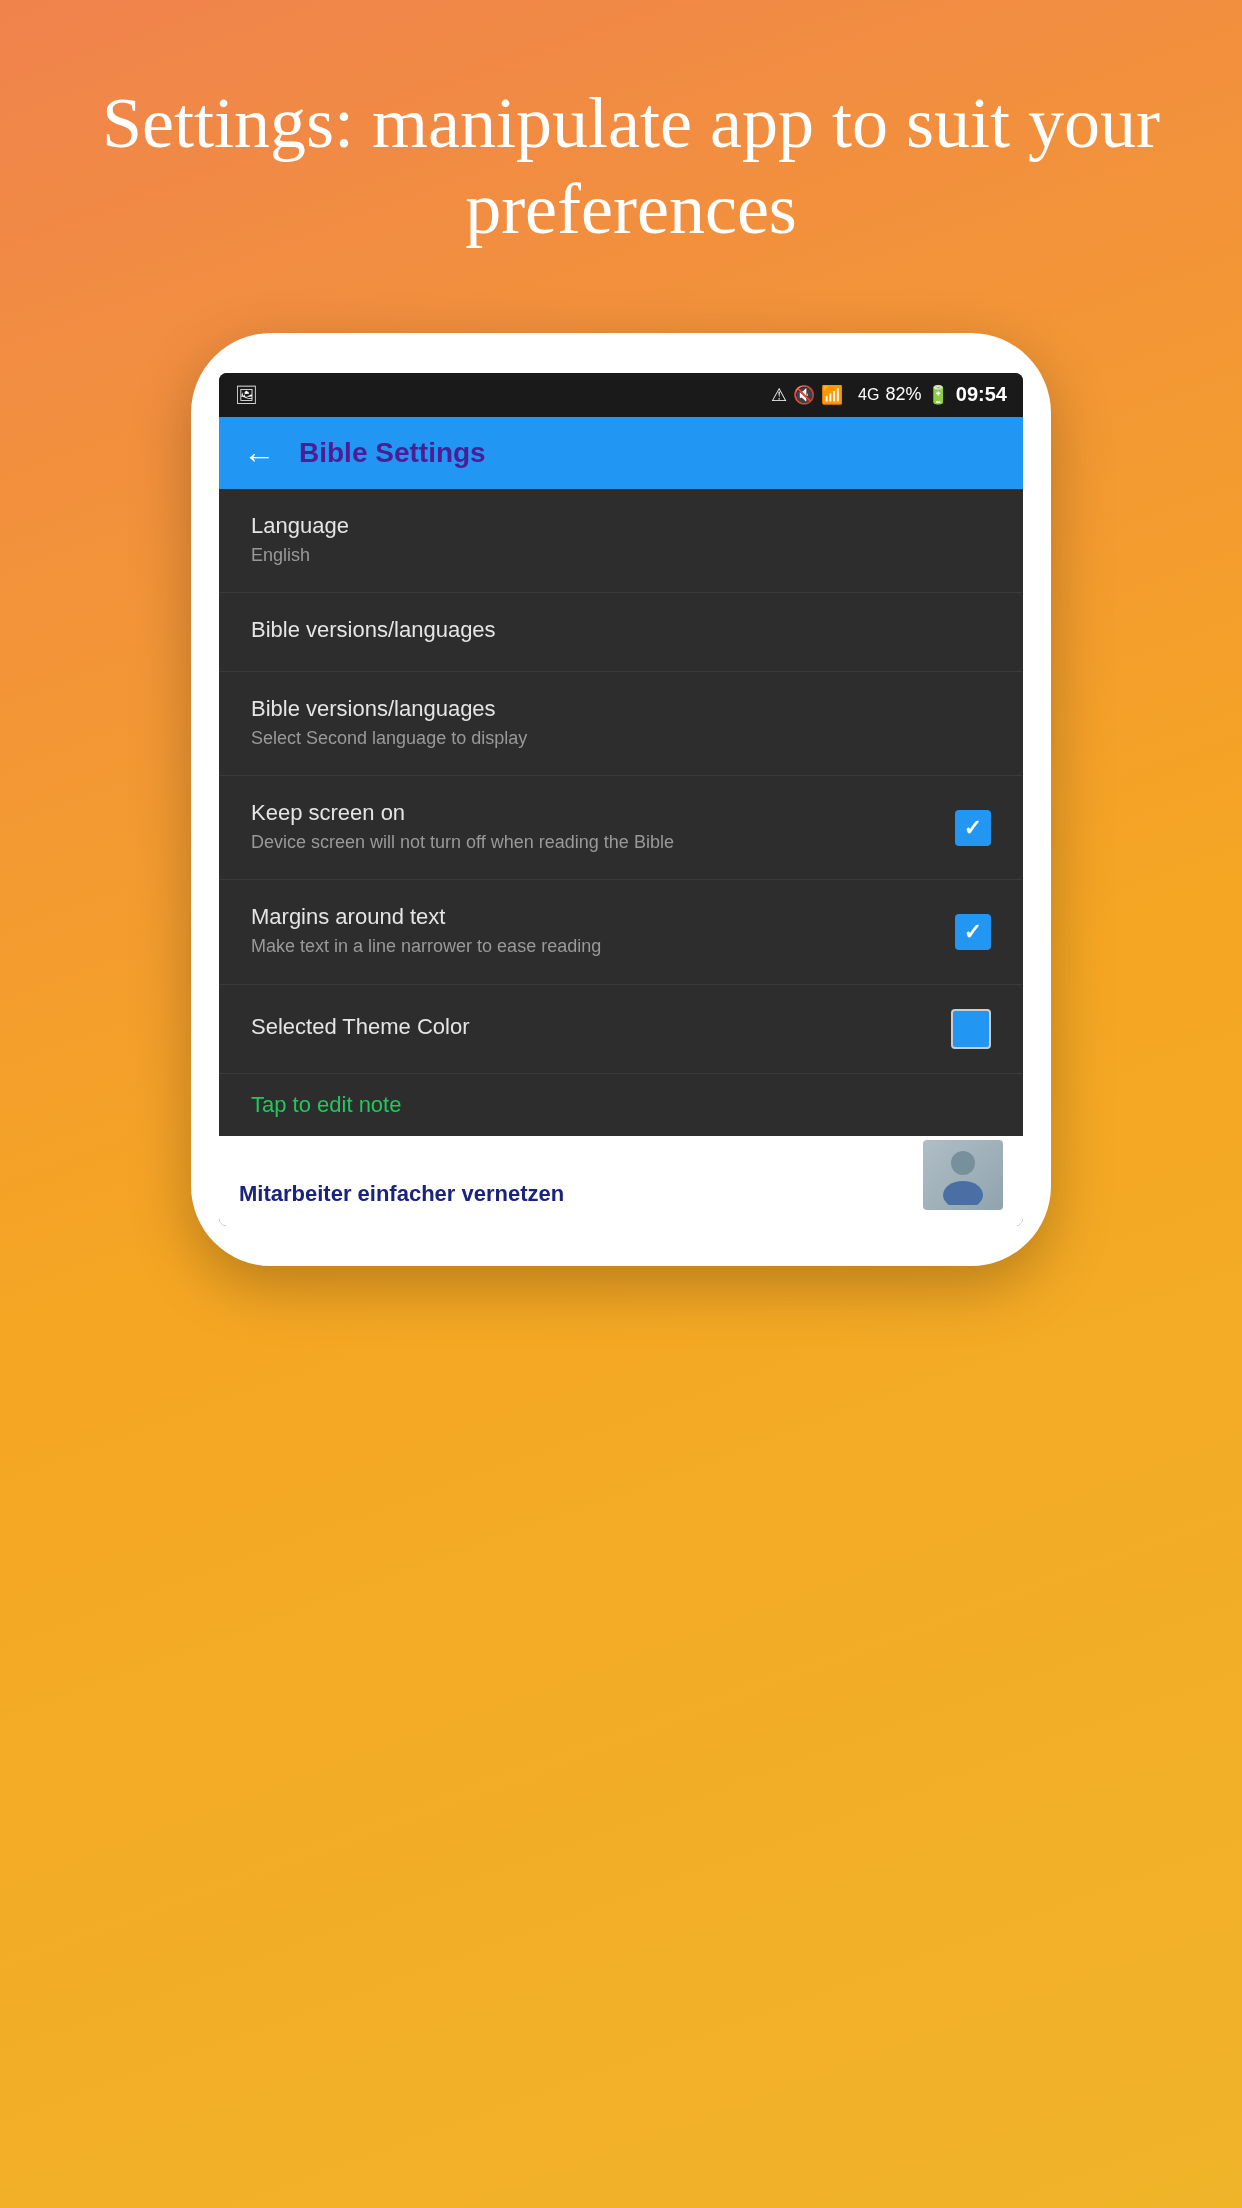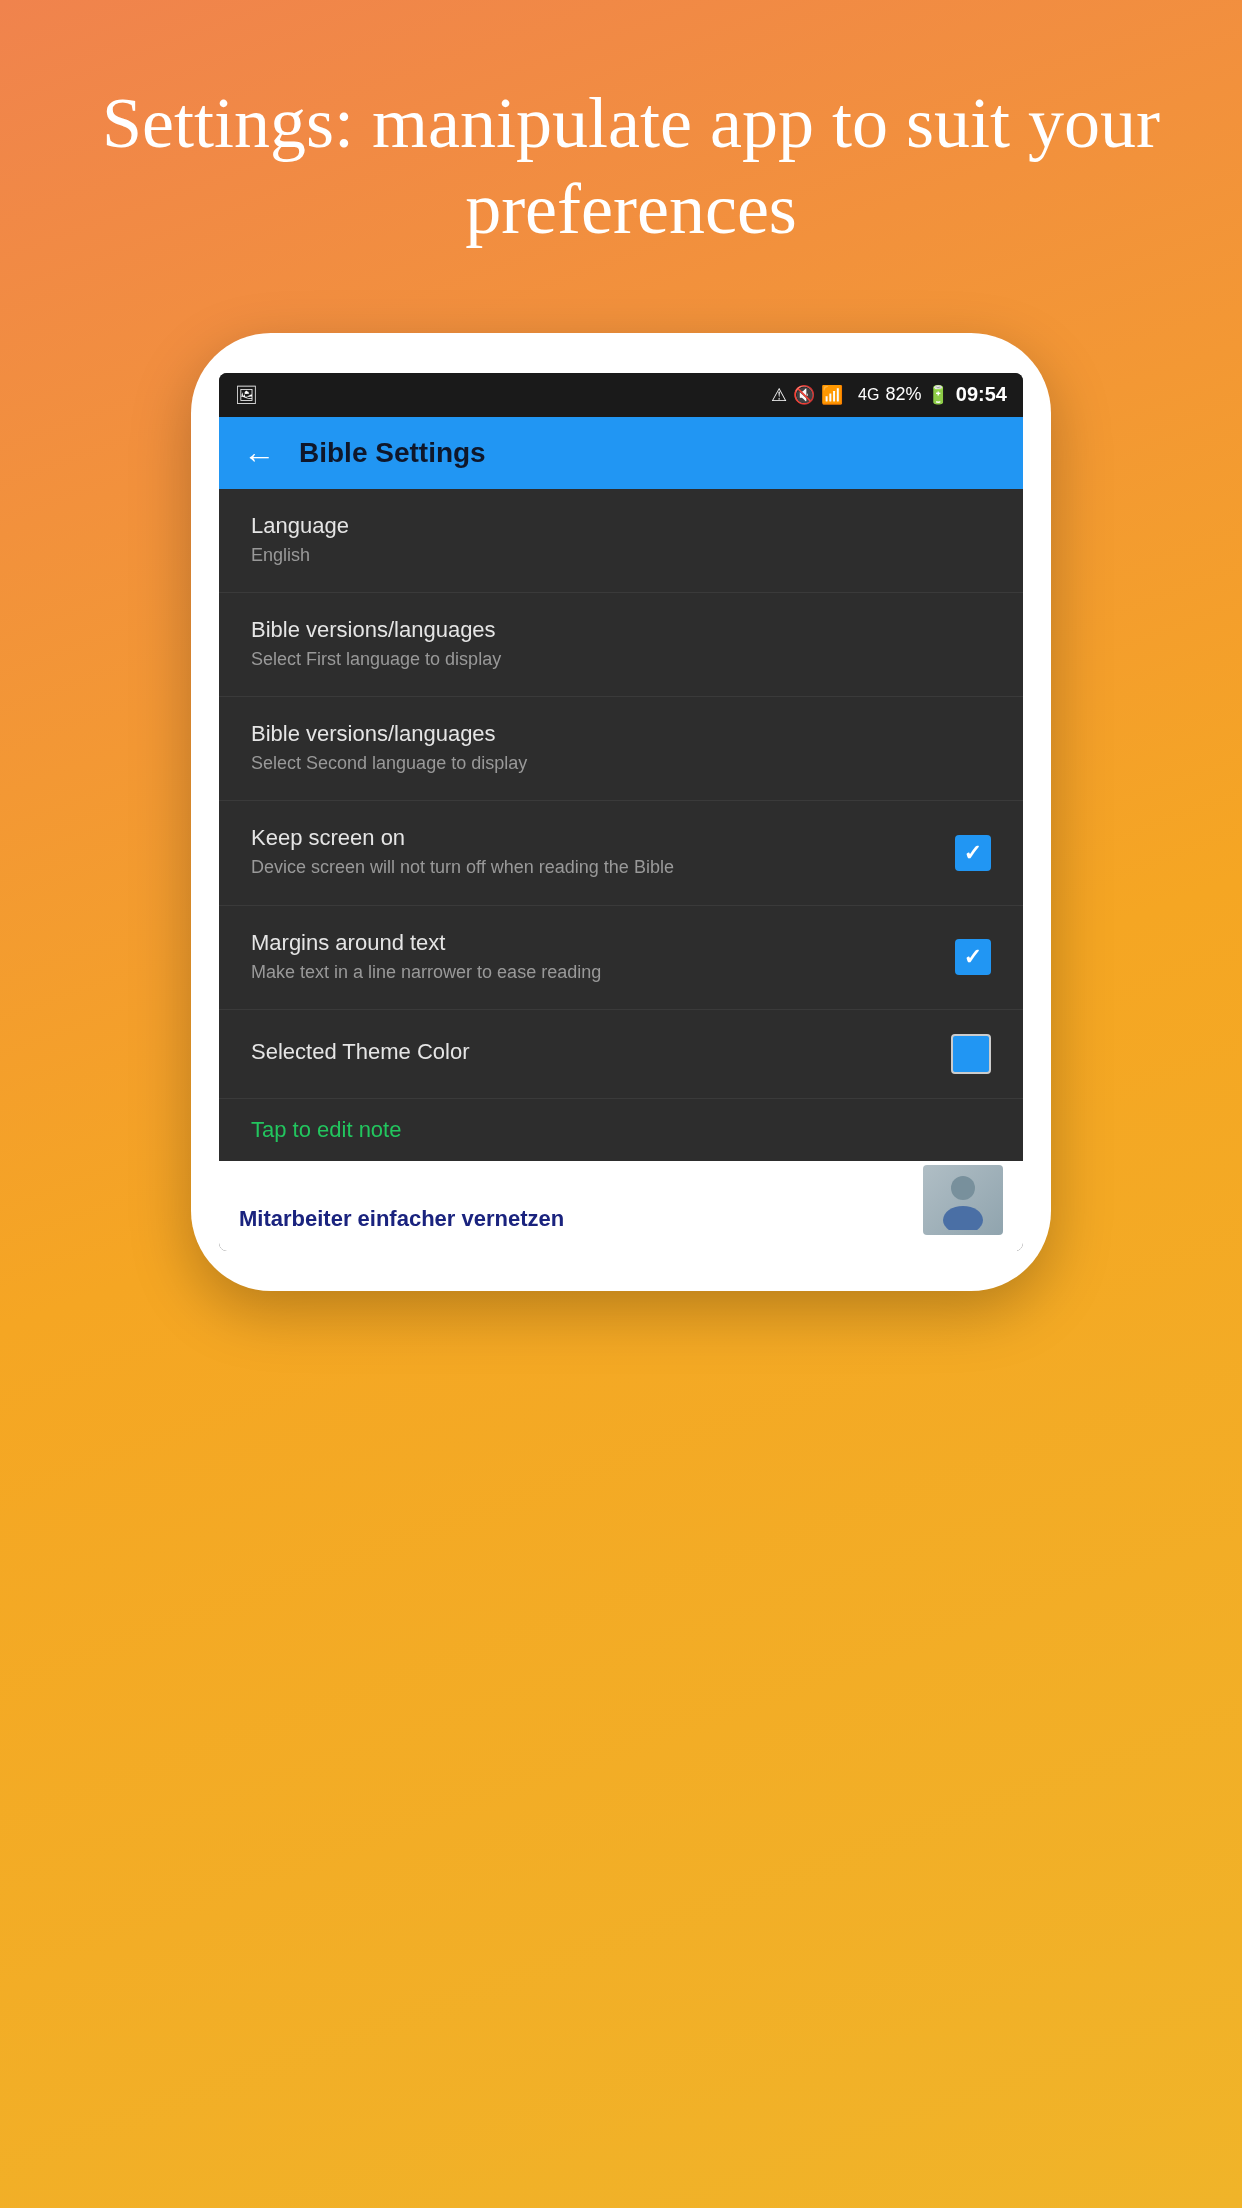--- a/index.html
+++ b/index.html
@@ -86,21 +86,21 @@
     }
 
     .back-arrow {
       color: white;
       font-size: 32px;
       margin-right: 24px;
       cursor: pointer;
     }
 
     .app-bar-title {
-      color: #0f172a;
+      color: #4c1d95;
       font-size: 28px;
       font-weight: bold;
     }
 
     
     .settings-list {
       background: #2d2d2d;
     }
 
     .settings-item {
@@ -233,21 +233,20 @@
       <div class="settings-item">
         <div class="settings-item-text">
           <div class="settings-item-title">Language</div>
           <div class="settings-item-subtitle">English</div>
         </div>
       </div>
 
       <div class="settings-item">
         <div class="settings-item-text">
           <div class="settings-item-title">Bible versions/languages</div>
-          <div class="settings-item-subtitle">Select First language to display</div>
         </div>
       </div>
 
       <div class="settings-item">
         <div class="settings-item-text">
           <div class="settings-item-title">Bible versions/languages</div>
           <div class="settings-item-subtitle">Select Second language to display</div>
         </div>
       </div>
 

